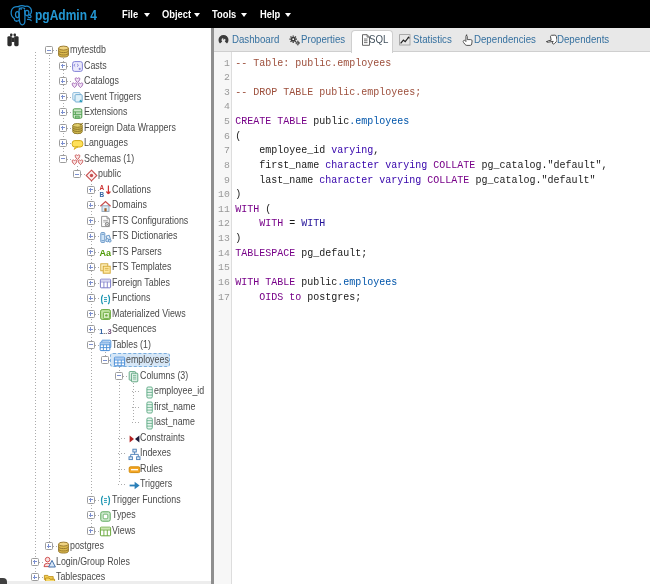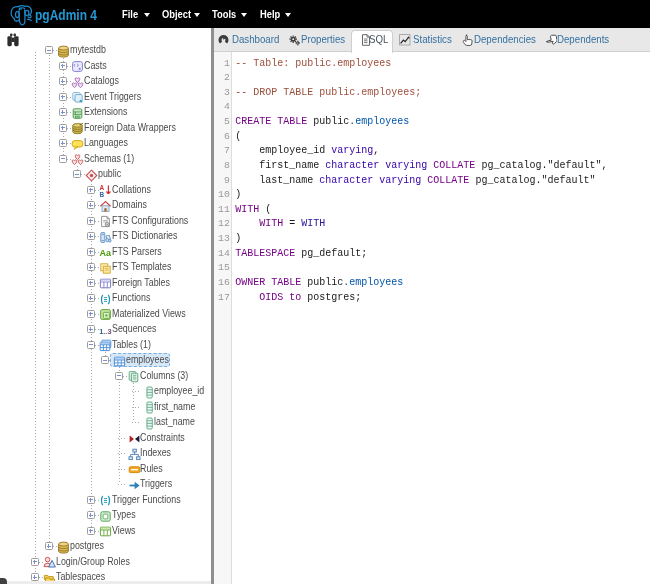--- a/index.html
+++ b/index.html
@@ -501,16 +501,16 @@
 (
     employee_id <span class="ty">varying</span>,
     first_name <span class="ty">character varying</span> <span class="kw">COLLATE</span> pg_catalog."default",
     last_name <span class="ty">character varying</span> <span class="kw">COLLATE</span> pg_catalog."default"
 )
 <span class="kw">WITH</span> (
     <span class="kw">WITH</span> = <span class="at">WITH</span>
 )
 <span class="kw">TABLESPACE</span> pg_default;
 
-<span class="kw">OWNER TABLE</span> public<span class="v2">.employees</span>
+<span class="kw">WITH TABLE</span> public<span class="v2">.employees</span>
     <span class="kw">OIDS</span> <span class="kw">to</span> postgres;</pre>
 <div class="abs" style="left:0;top:581px;width:211px;height:3px;background:#ededed"></div>
 <div class="abs" id="corner"></div>
 </div>
 </body></html>

